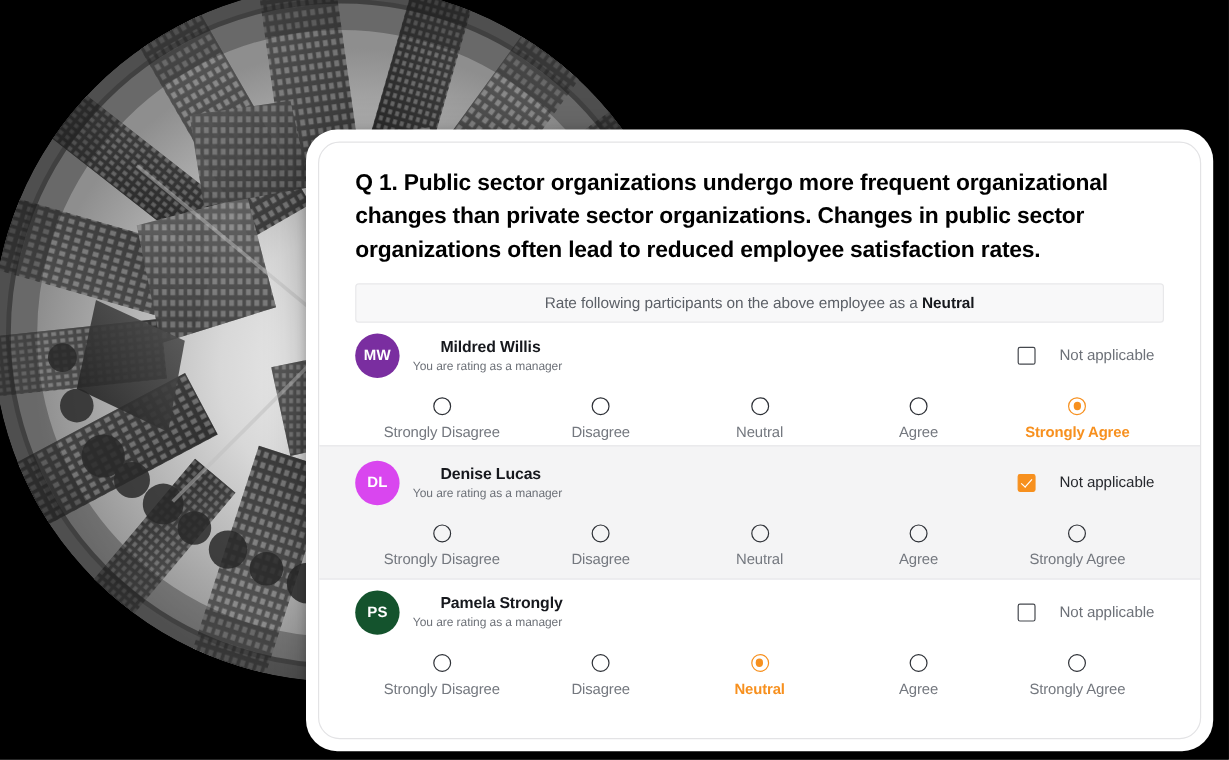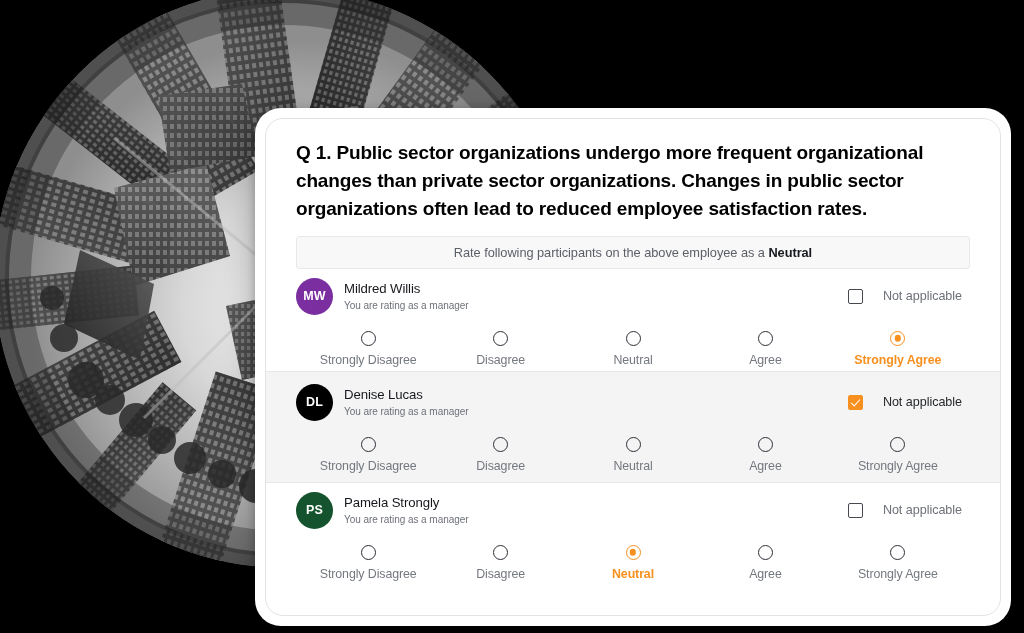--- a/index.html
+++ b/index.html
@@ -122,24 +122,25 @@
     font-size: 12.5px;
     font-weight: bold;
     display: flex;
     align-items: center;
     justify-content: center;
     letter-spacing: 0.2px;
     flex: none;
   }
   .person-name {
     font-size: 13.2px;
-    font-weight: normal;
+    font-weight: bold;
     color: #16181d;
     line-height: 1.25;
     letter-spacing: -0.1px;
+    margin-left: 23px;
   }
   .person-role {
     font-size: 10px;
     color: #6d7178;
     line-height: 1.3;
     margin-top: 1px;
     letter-spacing: -0.05px;
   }
 
   
@@ -432,21 +433,21 @@
           <div class="scale-label">Strongly Agree</div>
         </div>
       </div>
     </div>
   </div>
 
   <div class="participant-row highlighted">
     <div class="row-inner">
       <div class="row-head">
         <div class="person">
-          <div class="avatar" style="background: #000000;">DL</div>
+          <div class="avatar" style="background: #d946ef;">DL</div>
           <div>
             <div class="person-name">Denise Lucas</div>
             <div class="person-role">You are rating as a manager</div>
           </div>
         </div>
         <div class="na-wrap checked">
           <div class="checkbox checked"></div>
           <div class="na-label">Not applicable</div>
         </div>
       </div>

